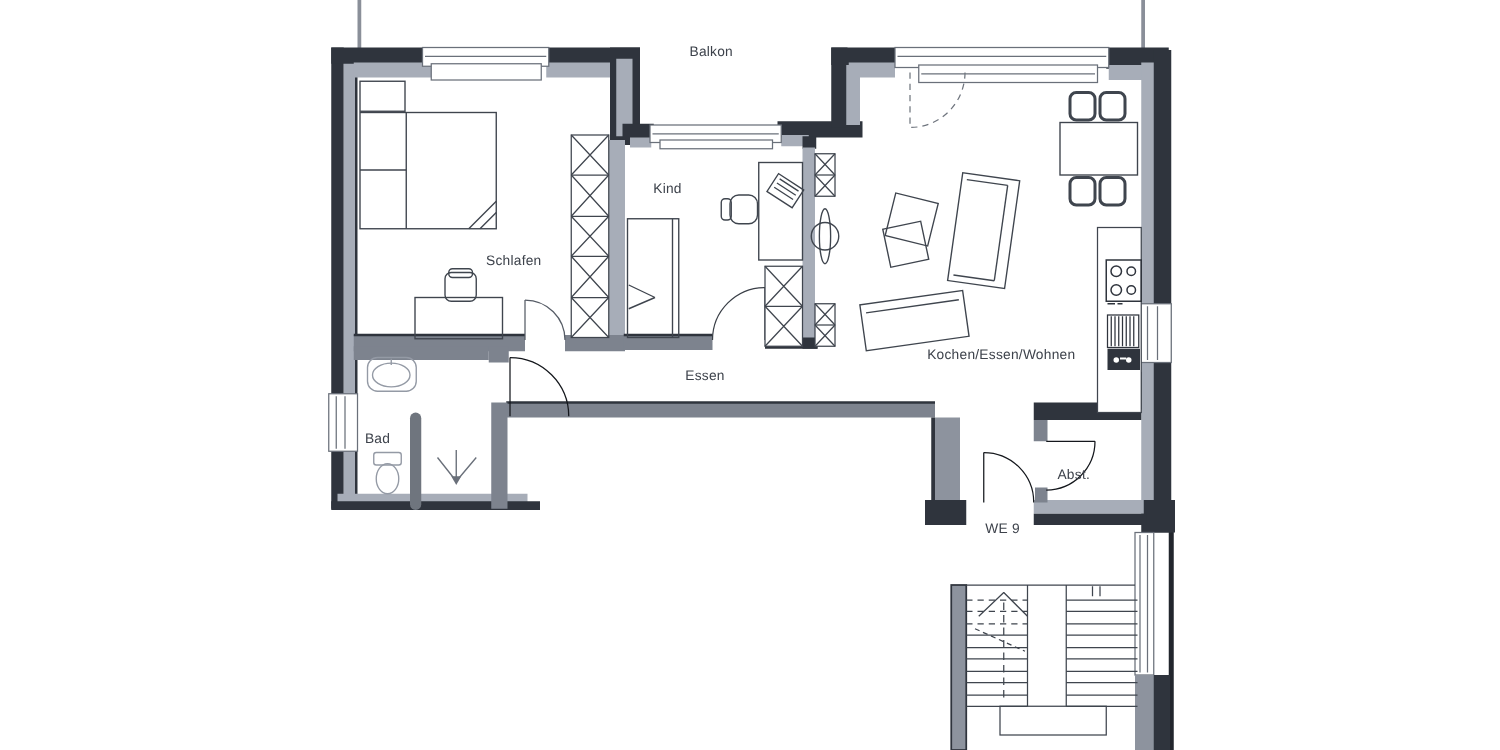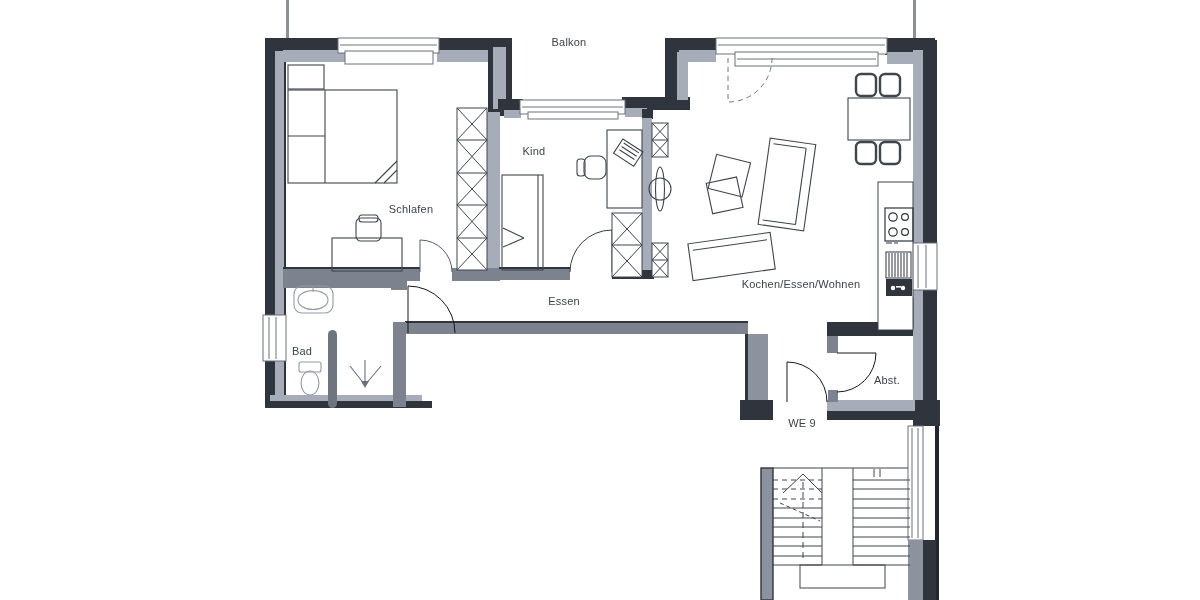--- a/index.html
+++ b/index.html
@@ -309,16 +309,16 @@
   </g>
 
 </svg>
 
   <div class="label" style="left:569px;top:42px;">Balkon</div>
   <div class="label" style="left:534px;top:151px;">Kind</div>
   <div class="label" style="left:411px;top:209px;">Schlafen</div>
   <div class="label" style="left:302px;top:351px;">Bad</div>
   <div class="label" style="left:564px;top:301px;">Essen</div>
   <div class="label" style="left:801px;top:284px;">Kochen/Essen/Wohnen</div>
-  <div class="label" style="left:859px;top:380px;margin-left:28px;">Abst.</div>
+  <div class="label" style="left:859px;top:380px;">Abst.</div>
   <div class="label" style="left:802px;top:423px;">WE 9</div>
 
 </div>
 
 </body></html>

